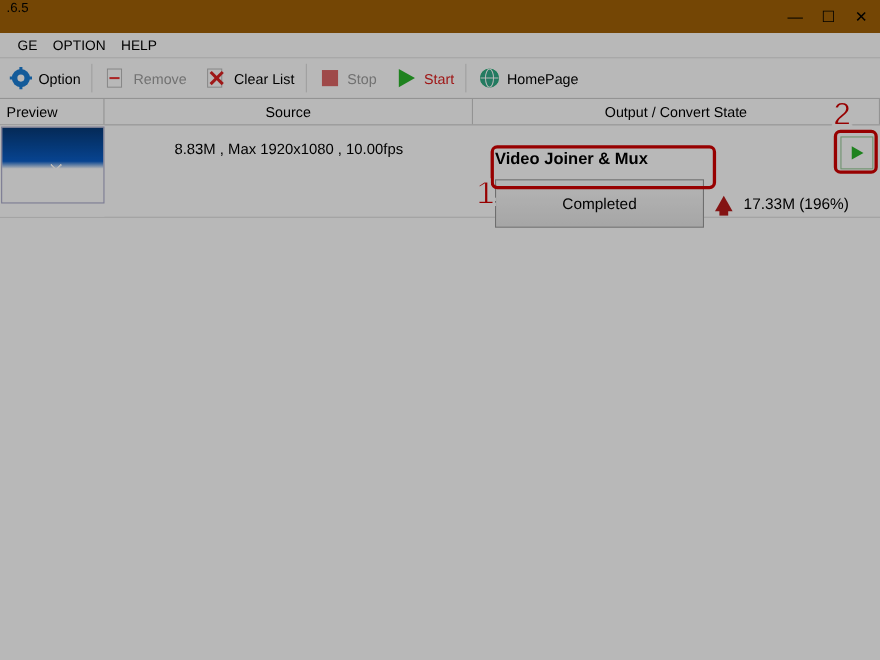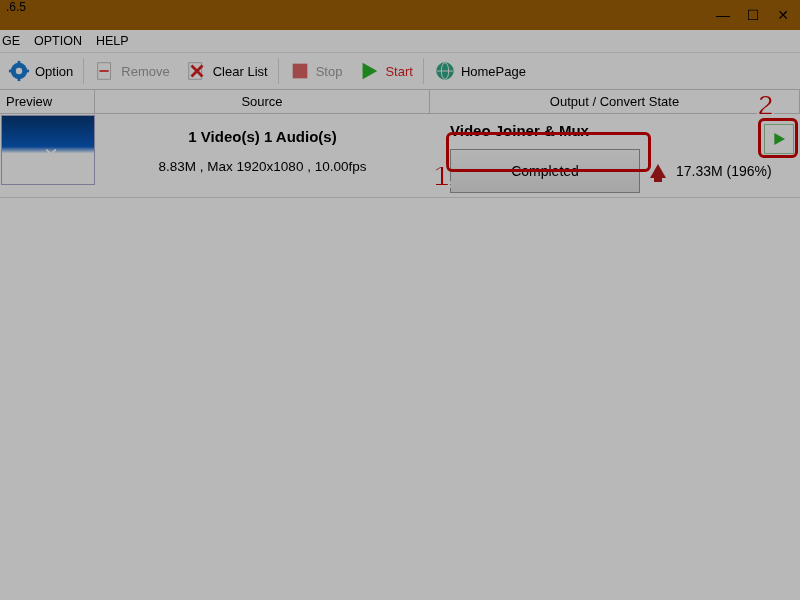--- a/index.html
+++ b/index.html
@@ -4,21 +4,21 @@
 <style>
   * { box-sizing: border-box; font-family: "Segoe UI", Arial, sans-serif; }
   html, body { margin: 0; padding: 0; }
   body { width: 800px; height: 600px; overflow: hidden; position: relative; background: #fff; }
 
   .titlebar { height: 30px; background: #a16207; display: flex; align-items: flex-start; justify-content: space-between; padding: 0 2px; font-size: 12px; }
   .titlebar .title { padding-left: 4px; color: #000; }
   .titlebar .controls { display: flex; gap: 0; }
   .titlebar .ctl { width: 30px; height: 30px; display: flex; align-items: center; justify-content: center; font-size: 14px; color: #000; }
 
-  .menubar { height: 22px; display: flex; align-items: center; gap: 14px; padding-left: 2px; font-size: 12.5px; color: #000; }
+  .menubar { height: 22px; display: flex; align-items: center; gap: 14px; padding-left: 16px; font-size: 12.5px; color: #000; }
 
   .toolbar { height: 38px; border-bottom: 1px solid #ccc; border-top: 1px solid #e4e4e4; display: flex; align-items: center; padding-left: 0; }
   .tbtn { display: flex; align-items: center; gap: 5px; padding: 0 8px; height: 100%; font-size: 13px; }
   .tbtn .lbl { color: #000; }
   .tbtn .lbl.dis { color: #9e9e9e; }
   .sep { width: 1px; height: 26px; background: #ddd; margin: 0 2px; }
   .ico { width: 22px; height: 22px; display: flex; align-items: center; justify-content: center; }
   .ico svg { width: 22px; height: 22px; }
 
   .headers { height: 24px; display: flex; border-bottom: 1px solid #ccc; justify-content: space-between; }
@@ -32,21 +32,21 @@
   .cell.preview { width: 95px; align-items: center; justify-content: center; background:#fff; }
   .cell.source  { flex: 0 0 335px; align-items: center; }
   .cell.output  { flex: 1; position: relative; }
 
   .thumb { width: 94px; height: 70px; background: linear-gradient(180deg,#063a78 0%, #0a5ec8 45%, #ffffff 55%, #ffffff 100%); border: 1px solid #aac; position: relative; margin-top:-12px;}
   .thumb .dot { position:absolute; width:8px; height:8px; border:2px solid #fff; border-radius:1px; left:45px; top:30px; transform:rotate(45deg); border-left:none; border-top:none;}
 
   .source-title { font-weight: 700; font-size: 15px; margin-top: 14px; }
   .source-sub { font-size: 13.5px; margin-top: 14px; color: #000; }
 
-  .output-title { font-weight: 700; font-size: 15px; margin: 8px 0 0 20px; }
+  .output-title { font-weight: 700; font-size: 15px; margin: 22px 0 0 20px; }
   .output-line { display: flex; align-items: center; margin-top: 10px; }
 
   .btn3d { width: 190px; height: 44px; border: 1px solid #999; background: linear-gradient(#fbfbfb,#e6e6e6); font-size: 14px; display:flex; align-items:center; justify-content:center; margin-left:20px;}
 
   .up-arrow { width:0; height:0; border-left:8px solid transparent; border-right:8px solid transparent; border-bottom:14px solid #b71c1c; margin-left:10px; position:relative;}
   .up-arrow::after{ content:""; position:absolute; width:8px; height:8px; background:#b71c1c; left:-4px; top:10px;}
 
   .size-txt { font-size: 14px; margin-left: 10px; }
 
   .paint-1 { position:absolute; left:16px; top:18px; width:205px; height:40px; border:3px solid #d20000; border-radius:6px; pointer-events:none; }
@@ -150,21 +150,20 @@
   <div class="h output">Output / Convert State</div>
 </div>
 
 <div class="row">
   <div class="cell preview">
     <div class="thumb">
         <div class="dot"></div>
       </div>
   </div>
   <div class="cell source">
-    <div class="source-title">1 Video(s) 1 Audio(s)</div>
     <div class="source-sub">8.83M , Max 1920x1080 , 10.00fps</div>
   </div>
   <div class="cell output">
     <div class="output-title">Video Joiner &amp; Mux</div>
     <div class="output-line">
       <div class="btn3d">Completed</div>
       <div class="up-arrow"></div>
       <div class="size-txt">17.33M  (196%)</div>
     </div>
 

